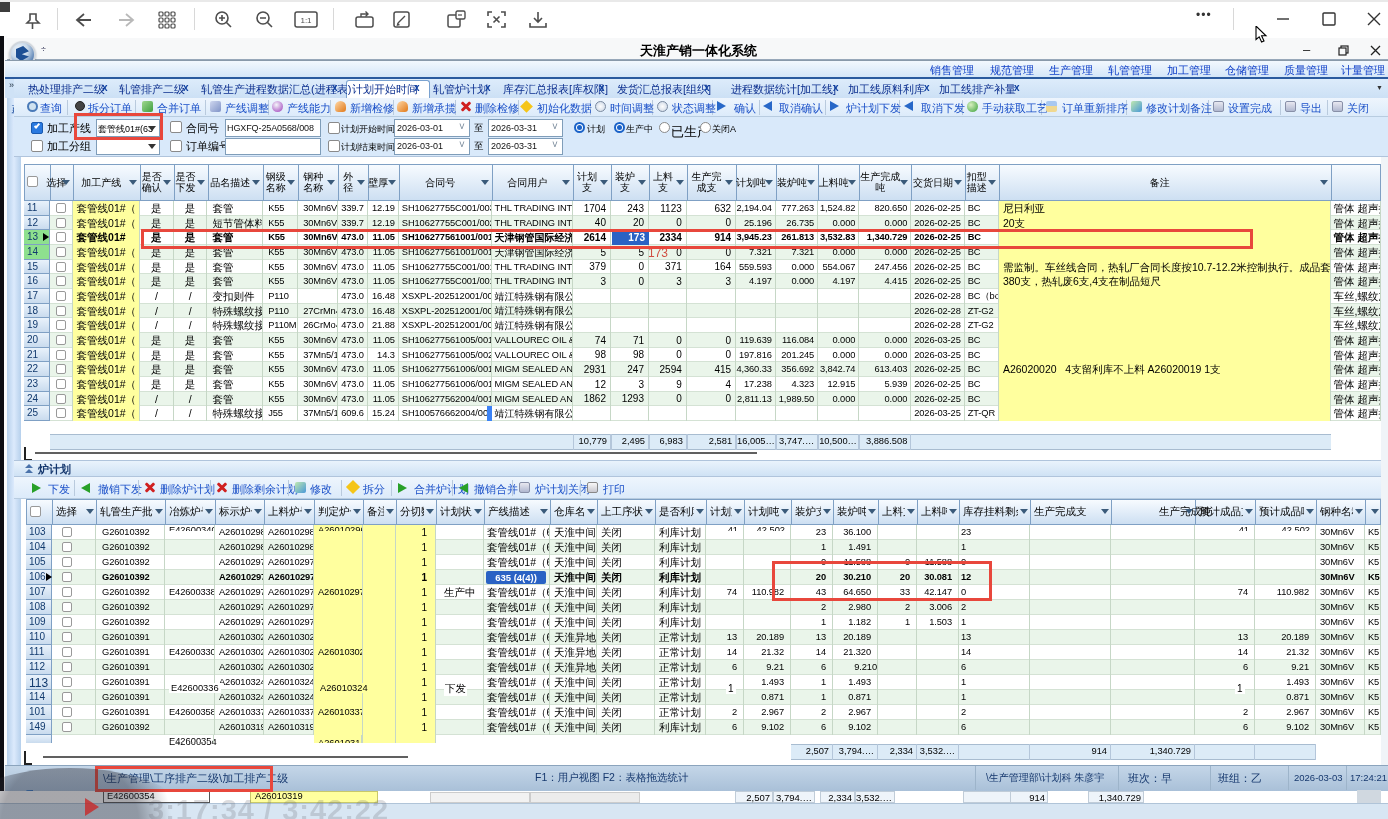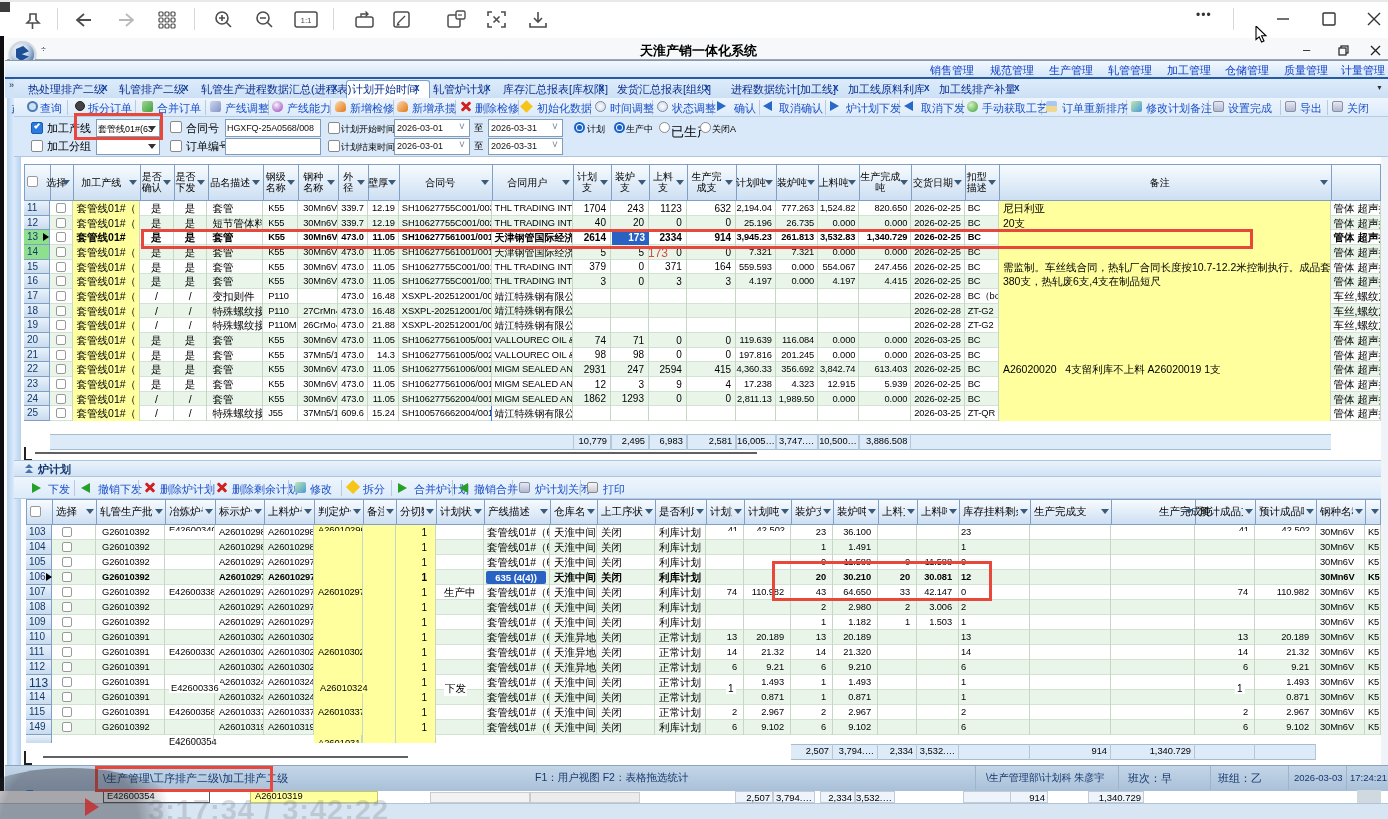--- a/index.html
+++ b/index.html
@@ -738,21 +738,21 @@
 <div class="a" style="left:50px;top:406px;width:1331px;height:15px;background:#fff;border-bottom:1px solid #d4e2d4"></div>
 <div style="position:absolute;left:50px;top:406px;width:22.6px;height:15px;border-right:1px solid #c6d7c6;overflow:hidden;white-space:nowrap;line-height:15px;font-size:10px;"></div>
 <div style="position:absolute;left:72.6px;top:406px;width:67.4px;height:15px;border-right:1px solid #c6d7c6;overflow:hidden;white-space:nowrap;line-height:15px;background:#ffff9e;font-size:10.5px;text-align:left;padding-left:4px;">套管线01#（</div>
 <div style="position:absolute;left:140px;top:406px;width:33.7px;height:15px;border-right:1px solid #c6d7c6;overflow:hidden;white-space:nowrap;line-height:15px;font-size:10.5px;text-align:center;">/</div>
 <div style="position:absolute;left:173.7px;top:406px;width:33.8px;height:15px;border-right:1px solid #c6d7c6;overflow:hidden;white-space:nowrap;line-height:15px;font-size:10.5px;text-align:center;">/</div>
 <div style="position:absolute;left:207.5px;top:406px;width:55.7px;height:15px;border-right:1px solid #c6d7c6;overflow:hidden;white-space:nowrap;line-height:15px;font-size:10.5px;text-align:left;padding-left:5px;">特殊螺纹接</div>
 <div style="position:absolute;left:263.2px;top:406px;width:35px;height:15px;border-right:1px solid #c6d7c6;overflow:hidden;white-space:nowrap;line-height:15px;font-size:9.3px;letter-spacing:-0.1px;text-align:left;padding-left:5px;">J55</div>
 <div style="position:absolute;left:298.2px;top:406px;width:40.2px;height:15px;border-right:1px solid #c6d7c6;overflow:hidden;white-space:nowrap;line-height:15px;font-size:9.3px;letter-spacing:-0.1px;text-align:left;padding-left:5px;">37Mn5/1</div>
 <div style="position:absolute;left:338.4px;top:406px;width:29.5px;height:15px;border-right:1px solid #c6d7c6;overflow:hidden;white-space:nowrap;line-height:15px;font-size:9.3px;letter-spacing:-0.1px;text-align:right;padding-right:3px;">609.6</div>
 <div style="position:absolute;left:367.9px;top:406px;width:30.9px;height:15px;border-right:1px solid #c6d7c6;overflow:hidden;white-space:nowrap;line-height:15px;font-size:9.3px;letter-spacing:-0.1px;text-align:right;padding-right:3px;">15.24</div>
-<div style="position:absolute;left:398.8px;top:406px;width:92.8px;height:18px;border-right:1px solid #3b82f6;overflow:hidden;white-space:nowrap;line-height:15px;font-size:9.3px;letter-spacing:-0.1px;text-align:left;padding-left:3px;">SH100576662004/001</div>
+<div style="position:absolute;left:398.8px;top:406px;width:92.8px;height:18px;border-right:5px solid #3b82f6;overflow:hidden;white-space:nowrap;line-height:15px;font-size:9.3px;letter-spacing:-0.1px;text-align:left;padding-left:3px;">SH100576662004/001</div>
 <div style="position:absolute;left:491.6px;top:406px;width:81.5px;height:15px;border-right:1px solid #c6d7c6;overflow:hidden;white-space:nowrap;line-height:15px;font-size:10px;text-align:left;padding-left:3px;">靖江特殊钢有限公</div>
 <div style="position:absolute;left:573.1px;top:406px;width:37.9px;height:15px;border-right:1px solid #c6d7c6;overflow:hidden;white-space:nowrap;line-height:15px;font-size:10px;text-align:right;padding-right:4px;"></div>
 <div style="position:absolute;left:611px;top:406px;width:38px;height:15px;border-right:1px solid #c6d7c6;overflow:hidden;white-space:nowrap;line-height:15px;font-size:10px;text-align:right;padding-right:4px;"></div>
 <div style="position:absolute;left:649px;top:406px;width:37.8px;height:15px;border-right:1px solid #c6d7c6;overflow:hidden;white-space:nowrap;line-height:15px;font-size:10px;text-align:right;padding-right:4px;"></div>
 <div style="position:absolute;left:686.8px;top:406px;width:49.3px;height:15px;border-right:1px solid #c6d7c6;overflow:hidden;white-space:nowrap;line-height:15px;font-size:10px;text-align:right;padding-right:4px;"></div>
 <div style="position:absolute;left:736.1px;top:406px;width:39.7px;height:15px;border-right:1px solid #c6d7c6;overflow:hidden;white-space:nowrap;line-height:15px;font-size:9.3px;letter-spacing:-0.1px;text-align:right;padding-right:3px;"></div>
 <div style="position:absolute;left:775.8px;top:406px;width:42.4px;height:15px;border-right:1px solid #c6d7c6;overflow:hidden;white-space:nowrap;line-height:15px;font-size:9.3px;letter-spacing:-0.1px;text-align:right;padding-right:3px;"></div>
 <div style="position:absolute;left:818.2px;top:406px;width:41.1px;height:15px;border-right:1px solid #c6d7c6;overflow:hidden;white-space:nowrap;line-height:15px;font-size:9.3px;letter-spacing:-0.1px;text-align:right;padding-right:3px;"></div>
 <div style="position:absolute;left:859.3px;top:406px;width:52px;height:15px;border-right:1px solid #c6d7c6;overflow:hidden;white-space:nowrap;line-height:15px;font-size:9.3px;letter-spacing:-0.1px;text-align:right;padding-right:3px;"></div>
 <div style="position:absolute;left:911.3px;top:406px;width:53.4px;height:15px;border-right:1px solid #c6d7c6;overflow:hidden;white-space:nowrap;line-height:15px;font-size:9.3px;letter-spacing:-0.1px;text-align:center;">2026-03-25</div>
@@ -1174,21 +1174,21 @@
 <div style="position:absolute;left:363px;top:660px;width:33px;height:15px;border-right:1px solid #c6d7c6;overflow:hidden;white-space:nowrap;line-height:15px;background:#ffff9e;font-size:10px;padding-left:3px;"></div>
 <div style="position:absolute;left:396px;top:660px;width:40px;height:15px;border-right:1px solid #c6d7c6;overflow:hidden;white-space:nowrap;line-height:15px;background:#ffff9e;font-size:10px;text-align:right;padding-right:8px;">1</div>
 <div style="position:absolute;left:436px;top:660px;width:48px;height:15px;border-right:1px solid #c6d7c6;overflow:hidden;white-space:nowrap;line-height:15px;font-size:10.5px;padding-left:8px;"></div>
 <div style="position:absolute;left:484px;top:660px;width:66px;height:15px;border-right:1px solid #c6d7c6;overflow:hidden;white-space:nowrap;line-height:15px;font-size:10.5px;padding-left:3px;">套管线01#（6</div>
 <div style="position:absolute;left:550px;top:660px;width:47px;height:15px;border-right:1px solid #c6d7c6;overflow:hidden;white-space:nowrap;line-height:15px;font-size:10.5px;padding-left:4px;">天淮异地</div>
 <div style="position:absolute;left:597px;top:660px;width:58px;height:15px;border-right:1px solid #c6d7c6;overflow:hidden;white-space:nowrap;line-height:15px;font-size:10.5px;padding-left:4px;">关闭</div>
 <div style="position:absolute;left:655px;top:660px;width:51px;height:15px;border-right:1px solid #c6d7c6;overflow:hidden;white-space:nowrap;line-height:15px;font-size:10.5px;padding-left:4px;">正常计划</div>
 <div style="position:absolute;left:706px;top:660px;width:38px;height:15px;border-right:1px solid #c6d7c6;overflow:hidden;white-space:nowrap;line-height:15px;font-size:9.3px;letter-spacing:-0.1px;text-align:right;padding-right:6px;">6</div>
 <div style="position:absolute;left:744px;top:660px;width:47px;height:15px;border-right:1px solid #c6d7c6;overflow:hidden;white-space:nowrap;line-height:15px;font-size:9.3px;letter-spacing:-0.1px;text-align:right;padding-right:6px;">9.21</div>
 <div style="position:absolute;left:791px;top:660px;width:42px;height:15px;border-right:1px solid #c6d7c6;overflow:hidden;white-space:nowrap;line-height:15px;font-size:9.3px;letter-spacing:-0.1px;text-align:right;padding-right:6px;">6</div>
-<div style="position:absolute;left:833px;top:660px;width:45px;height:15px;border-right:1px solid #c6d7c6;overflow:hidden;white-space:nowrap;line-height:15px;font-size:9.3px;letter-spacing:-0.1px;text-align:right;padding-right:6px;">9.210</div>
+<div style="position:absolute;left:833px;top:660px;width:45px;height:15px;border-right:1px solid #c6d7c6;overflow:hidden;white-space:nowrap;line-height:15px;font-size:9.3px;letter-spacing:-0.1px;text-align:right;">9.210</div>
 <div style="position:absolute;left:878px;top:660px;width:39px;height:15px;border-right:1px solid #c6d7c6;overflow:hidden;white-space:nowrap;line-height:15px;font-size:9.3px;letter-spacing:-0.1px;text-align:right;padding-right:6px;"></div>
 <div style="position:absolute;left:917px;top:660px;width:42px;height:15px;border-right:1px solid #c6d7c6;overflow:hidden;white-space:nowrap;line-height:15px;font-size:9.3px;letter-spacing:-0.1px;text-align:right;padding-right:6px;"></div>
 <div style="position:absolute;left:959px;top:660px;width:71px;height:15px;border-right:1px solid #c6d7c6;overflow:hidden;white-space:nowrap;line-height:15px;font-size:9.3px;letter-spacing:-0.1px;padding-left:2px;">6</div>
 <div style="position:absolute;left:1030px;top:660px;width:81px;height:15px;border-right:1px solid #c6d7c6;overflow:hidden;white-space:nowrap;line-height:15px;font-size:9.3px;letter-spacing:-0.1px;text-align:right;padding-right:6px;"></div>
 <div style="position:absolute;left:1111px;top:660px;width:84px;height:15px;border-right:1px solid #c6d7c6;overflow:hidden;white-space:nowrap;line-height:15px;font-size:9.3px;letter-spacing:-0.1px;text-align:right;padding-right:6px;"></div>
 <div style="position:absolute;left:1195px;top:660px;width:60px;height:15px;border-right:1px solid #c6d7c6;overflow:hidden;white-space:nowrap;line-height:15px;font-size:9.3px;letter-spacing:-0.1px;text-align:right;padding-right:6px;">6</div>
 <div style="position:absolute;left:1255px;top:660px;width:61px;height:15px;border-right:1px solid #c6d7c6;overflow:hidden;white-space:nowrap;line-height:15px;font-size:9.3px;letter-spacing:-0.1px;text-align:right;padding-right:6px;">9.21</div>
 <div style="position:absolute;left:1316px;top:660px;width:49px;height:15px;border-right:1px solid #c6d7c6;overflow:hidden;white-space:nowrap;line-height:15px;font-size:9.3px;letter-spacing:-0.1px;padding-left:4px;">30Mn6V</div>
 <div style="position:absolute;left:1365px;top:660px;width:16px;height:15px;border-right:1px solid #c6d7c6;overflow:hidden;white-space:nowrap;line-height:15px;font-size:9.3px;letter-spacing:-0.1px;padding-left:3px;">K5</div>
 <div class="cb" style="left:62px;top:662px;width:10px;height:10px"></div>
@@ -1246,21 +1246,21 @@
 <div style="position:absolute;left:917px;top:690px;width:42px;height:15px;border-right:1px solid #c6d7c6;overflow:hidden;white-space:nowrap;line-height:15px;font-size:9.3px;letter-spacing:-0.1px;text-align:right;padding-right:6px;"></div>
 <div style="position:absolute;left:959px;top:690px;width:71px;height:15px;border-right:1px solid #c6d7c6;overflow:hidden;white-space:nowrap;line-height:15px;font-size:9.3px;letter-spacing:-0.1px;padding-left:2px;">1</div>
 <div style="position:absolute;left:1030px;top:690px;width:81px;height:15px;border-right:1px solid #c6d7c6;overflow:hidden;white-space:nowrap;line-height:15px;font-size:9.3px;letter-spacing:-0.1px;text-align:right;padding-right:6px;"></div>
 <div style="position:absolute;left:1111px;top:690px;width:84px;height:15px;border-right:1px solid #c6d7c6;overflow:hidden;white-space:nowrap;line-height:15px;font-size:9.3px;letter-spacing:-0.1px;text-align:right;padding-right:6px;"></div>
 <div style="position:absolute;left:1195px;top:690px;width:60px;height:15px;border-right:1px solid #c6d7c6;overflow:hidden;white-space:nowrap;line-height:15px;font-size:9.3px;letter-spacing:-0.1px;text-align:right;padding-right:6px;"></div>
 <div style="position:absolute;left:1255px;top:690px;width:61px;height:15px;border-right:1px solid #c6d7c6;overflow:hidden;white-space:nowrap;line-height:15px;font-size:9.3px;letter-spacing:-0.1px;text-align:right;padding-right:6px;">0.871</div>
 <div style="position:absolute;left:1316px;top:690px;width:49px;height:15px;border-right:1px solid #c6d7c6;overflow:hidden;white-space:nowrap;line-height:15px;font-size:9.3px;letter-spacing:-0.1px;padding-left:4px;">30Mn6V</div>
 <div style="position:absolute;left:1365px;top:690px;width:16px;height:15px;border-right:1px solid #c6d7c6;overflow:hidden;white-space:nowrap;line-height:15px;font-size:9.3px;letter-spacing:-0.1px;padding-left:3px;">K5</div>
 <div class="cb" style="left:62px;top:692px;width:10px;height:10px"></div>
 <div class="a" style="left:26px;top:705px;width:26px;height:15px;background:linear-gradient(#e9f2fb,#c9dbee);border-right:1px solid #7fa0c4;border-bottom:1px solid #7fa0c4"></div>
-<div class="a" style="left:29px;top:706px;white-space:nowrap;font-size:10px;color:#123a6e">115</div>
+<div class="a" style="left:29px;top:706px;white-space:nowrap;font-size:10px;color:#123a6e">101</div>
 <div class="a" style="left:52px;top:705px;width:1329px;height:15px;background:#fff;border-bottom:1px solid #d4e2d4"></div>
 <div style="position:absolute;left:52px;top:705px;width:44px;height:15px;border-right:1px solid #c6d7c6;overflow:hidden;white-space:nowrap;line-height:15px;font-size:10px;"></div>
 <div style="position:absolute;left:96px;top:705px;width:69px;height:15px;border-right:1px solid #c6d7c6;overflow:hidden;white-space:nowrap;line-height:15px;font-size:9.3px;letter-spacing:-0.1px;padding-left:6px;">G26010391</div>
 <div style="position:absolute;left:165px;top:705px;width:50px;height:15px;border-right:1px solid #c6d7c6;overflow:hidden;white-space:nowrap;line-height:15px;font-size:9.3px;letter-spacing:-0.1px;padding-left:4px;">E42600358</div>
 <div style="position:absolute;left:215px;top:705px;width:49px;height:15px;border-right:1px solid #c6d7c6;overflow:hidden;white-space:nowrap;line-height:15px;font-size:9.3px;letter-spacing:-0.1px;padding-left:4px;">A26010337</div>
 <div style="position:absolute;left:264px;top:705px;width:50px;height:15px;border-right:1px solid #c6d7c6;overflow:hidden;white-space:nowrap;line-height:15px;font-size:9.3px;letter-spacing:-0.1px;padding-left:4px;">A26010337</div>
 <div style="position:absolute;left:314px;top:705px;width:49px;height:15px;border-right:1px solid #c6d7c6;overflow:hidden;white-space:nowrap;line-height:15px;background:#ffff9e;font-size:9.3px;letter-spacing:-0.1px;padding-left:4px;">A26010337</div>
 <div style="position:absolute;left:363px;top:705px;width:33px;height:15px;border-right:1px solid #c6d7c6;overflow:hidden;white-space:nowrap;line-height:15px;background:#ffff9e;font-size:10px;padding-left:3px;"></div>
 <div style="position:absolute;left:396px;top:705px;width:40px;height:15px;border-right:1px solid #c6d7c6;overflow:hidden;white-space:nowrap;line-height:15px;background:#ffff9e;font-size:10px;text-align:right;padding-right:8px;">1</div>
 <div style="position:absolute;left:436px;top:705px;width:48px;height:15px;border-right:1px solid #c6d7c6;overflow:hidden;white-space:nowrap;line-height:15px;font-size:10.5px;padding-left:8px;"></div>

